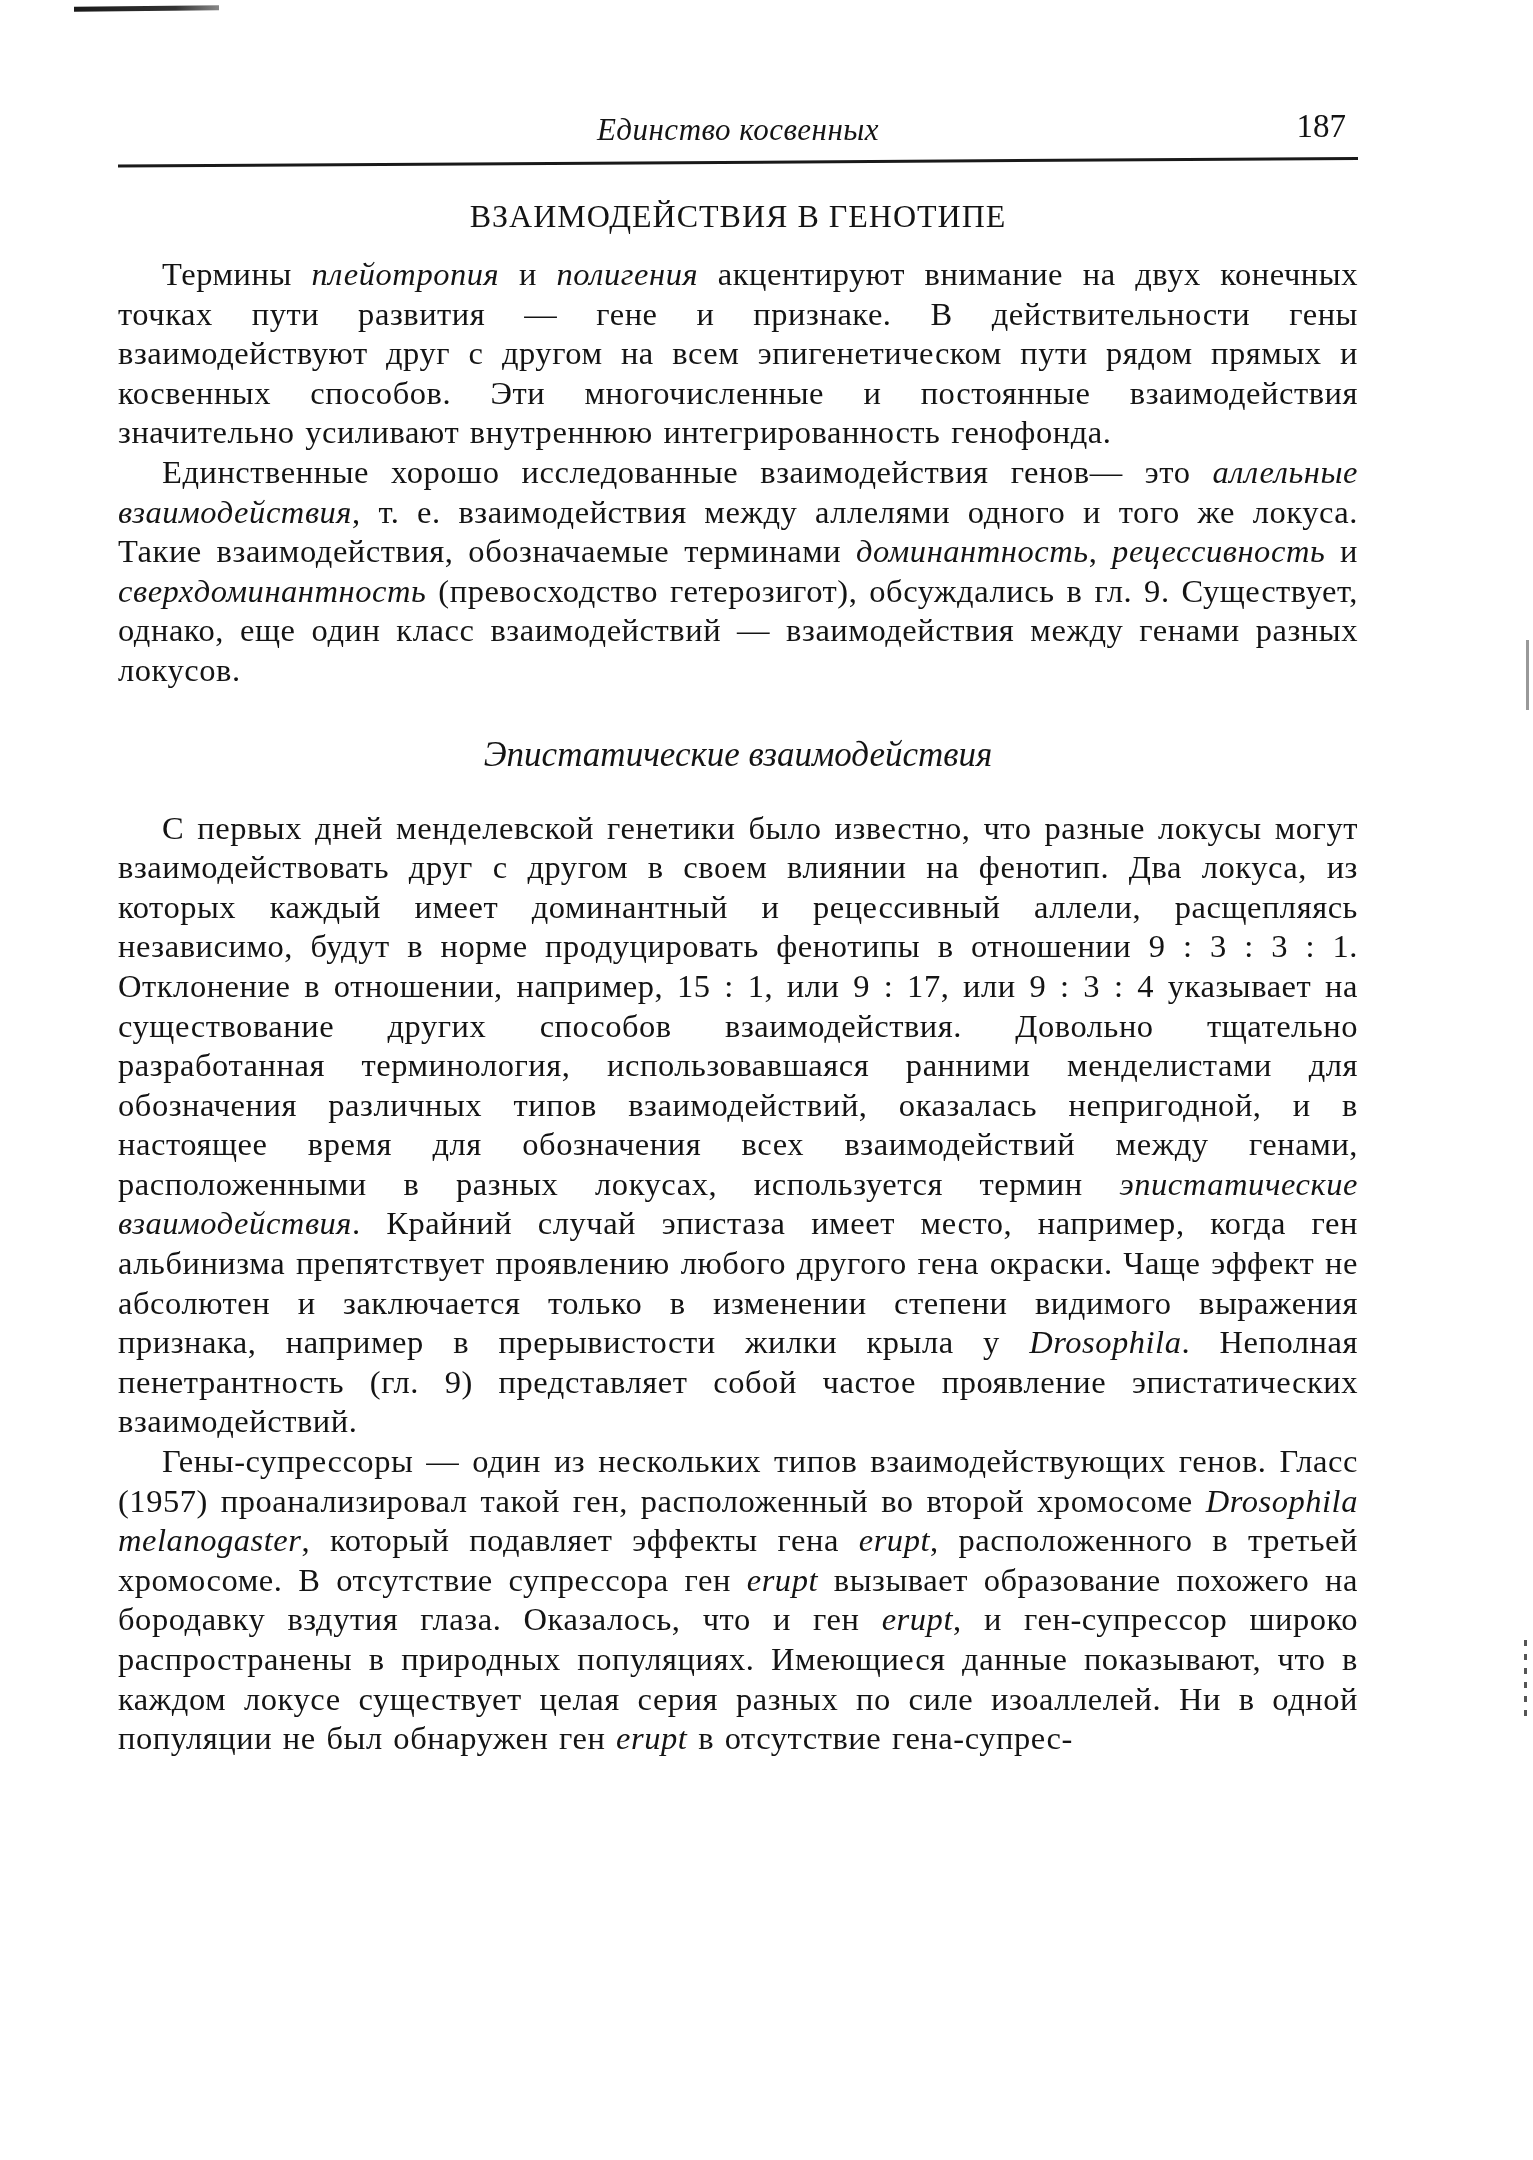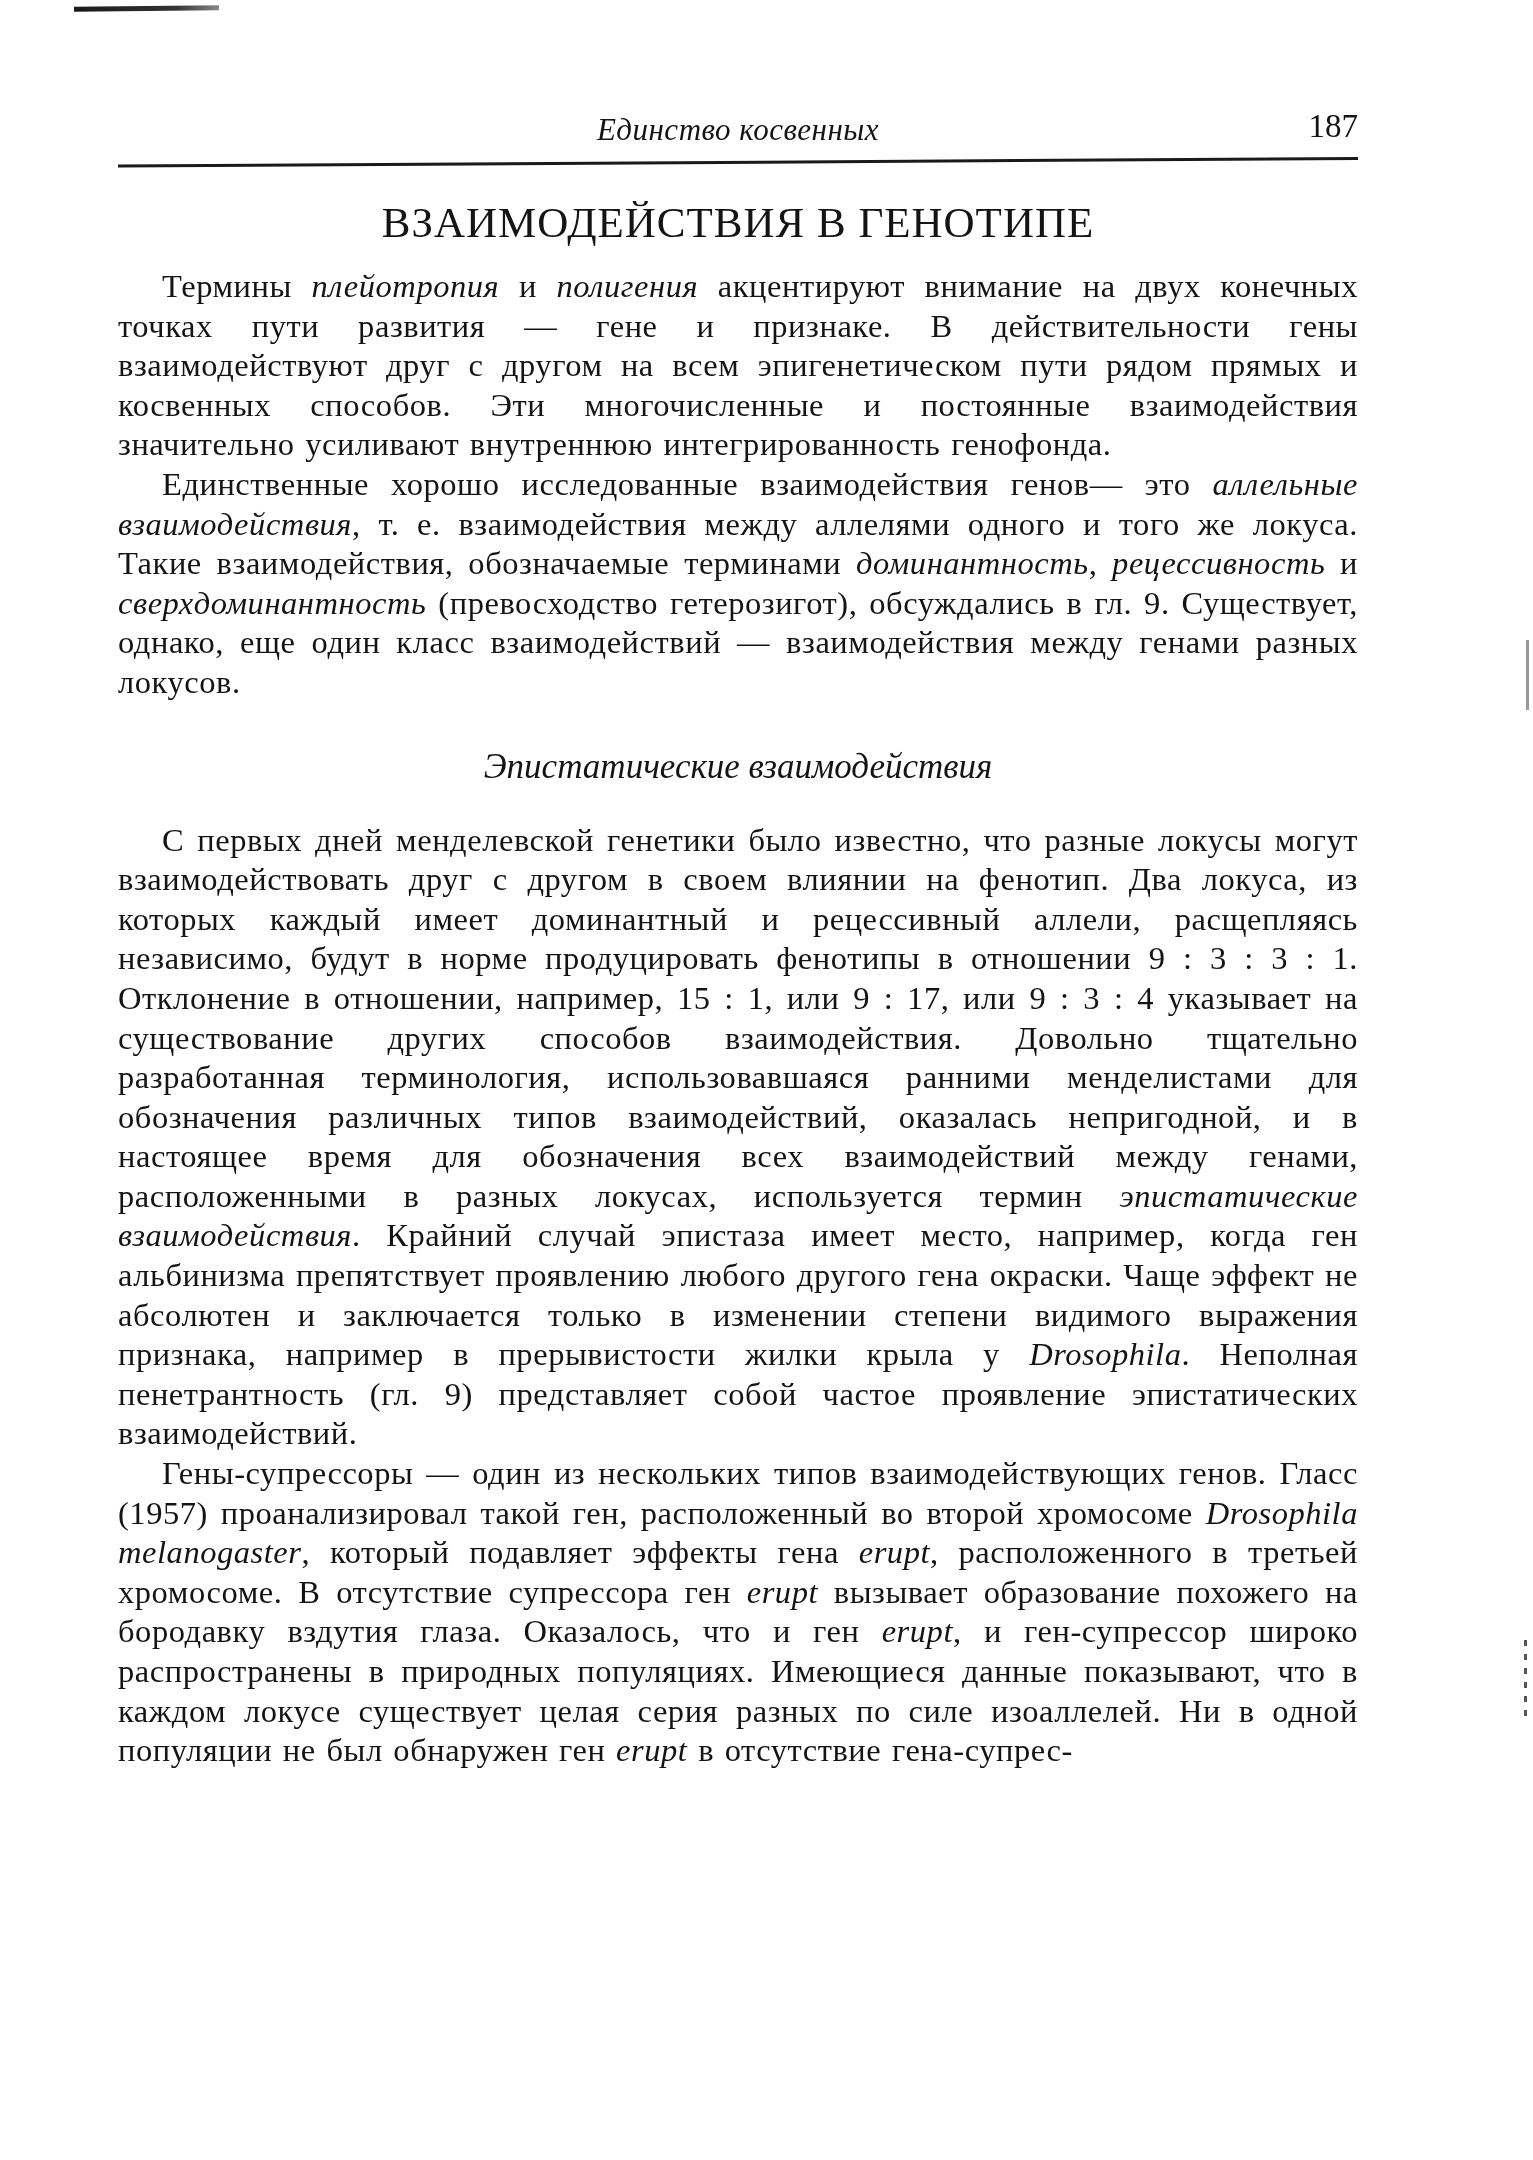--- a/index.html
+++ b/index.html
@@ -16,28 +16,28 @@
       position: absolute; left: 118px; top: 100px; width: 1240px;
     }
     .running-head {
       position: relative; height: 60px;
     }
     .running-title {
       position: absolute; left: 0; right: 0; top: 12px; text-align: center;
       font-style: italic; font-size: 31px; letter-spacing: 0.5px;
     }
     .page-number {
-      position: absolute; right: 0; top: 8px; font-size: 33px;
+      position: absolute; right: 12px; top: 8px; font-size: 33px;
     }
     .head-rule {
       position: absolute; left: 0; right: 0; top: 57px; height: 3px;
       background: #1a1a1a; transform: rotate(-0.35deg); transform-origin: right;
     }
     .section-title {
-      text-align: center; font-size: 43px; letter-spacing: 1px;
+      text-align: center; font-size: 32px; letter-spacing: 1px;
       margin: 38px 0 20px 0;
     }
     .subsection-title {
       text-align: center; font-style: italic; font-size: 35px;
       margin: 44px 0 34px 0;
     }
     p.par {
       margin: 0; font-size: 32.5px; line-height: 39.6px; text-align: justify;
       text-indent: 44px; letter-spacing: 0.55px; word-spacing: 2px;
     }

